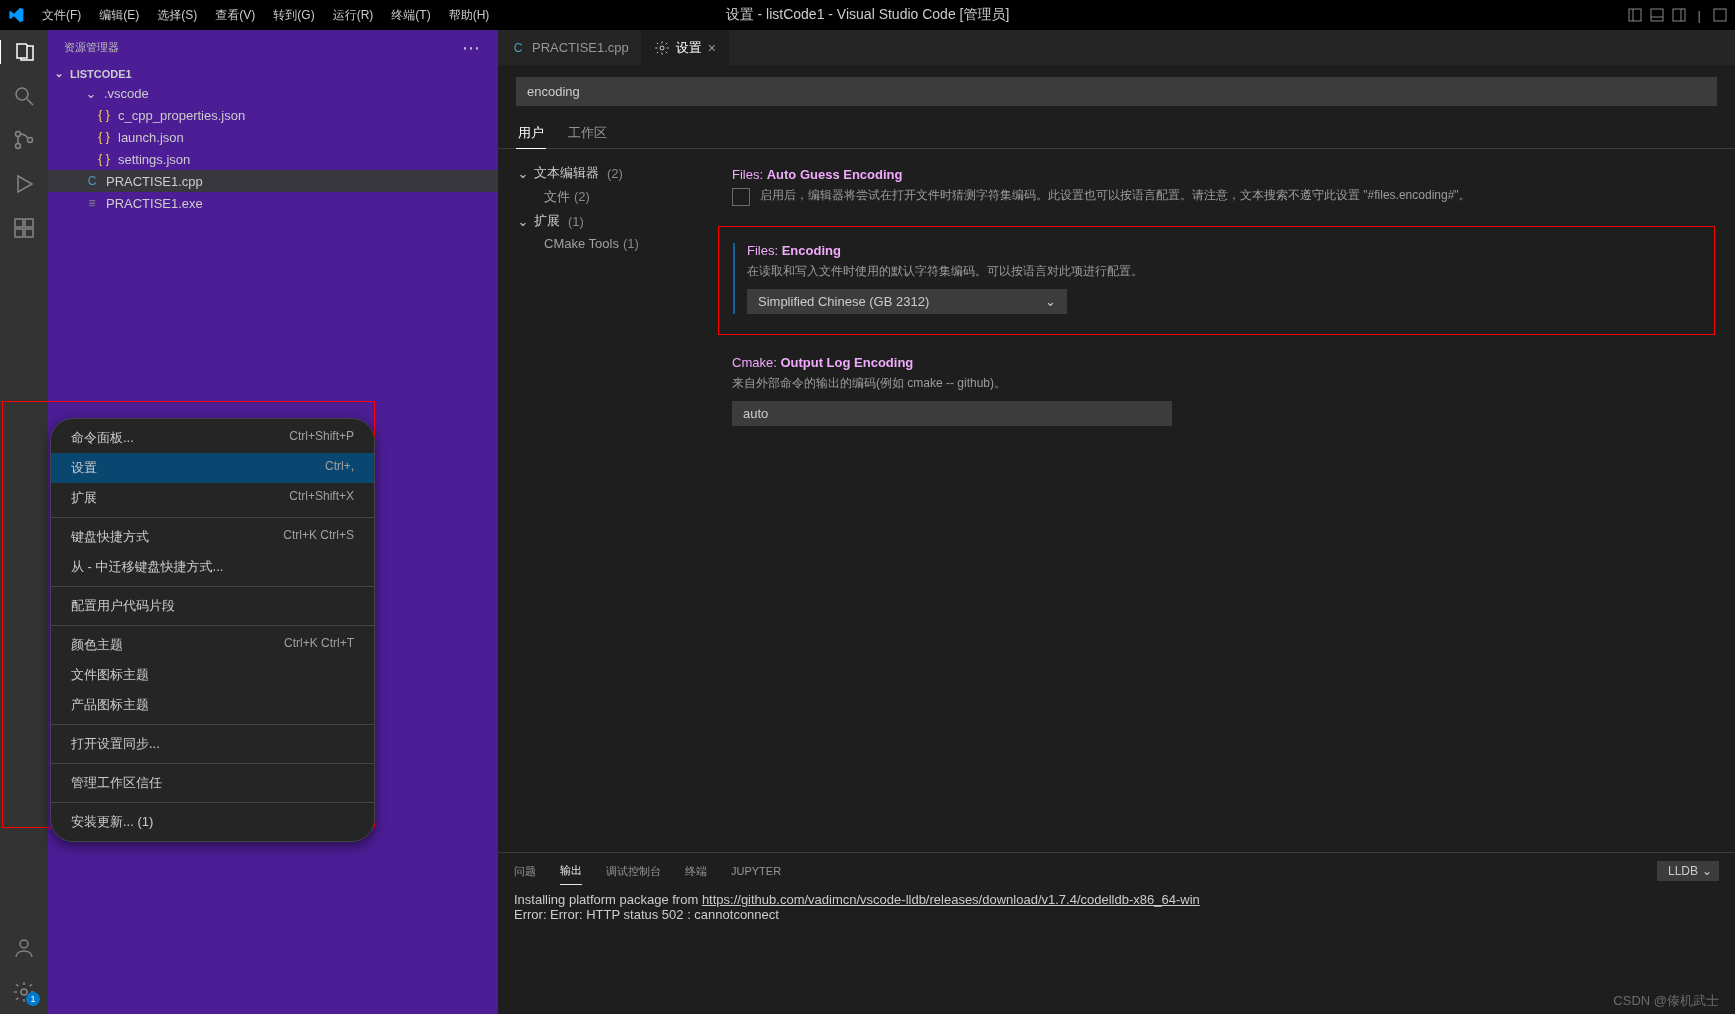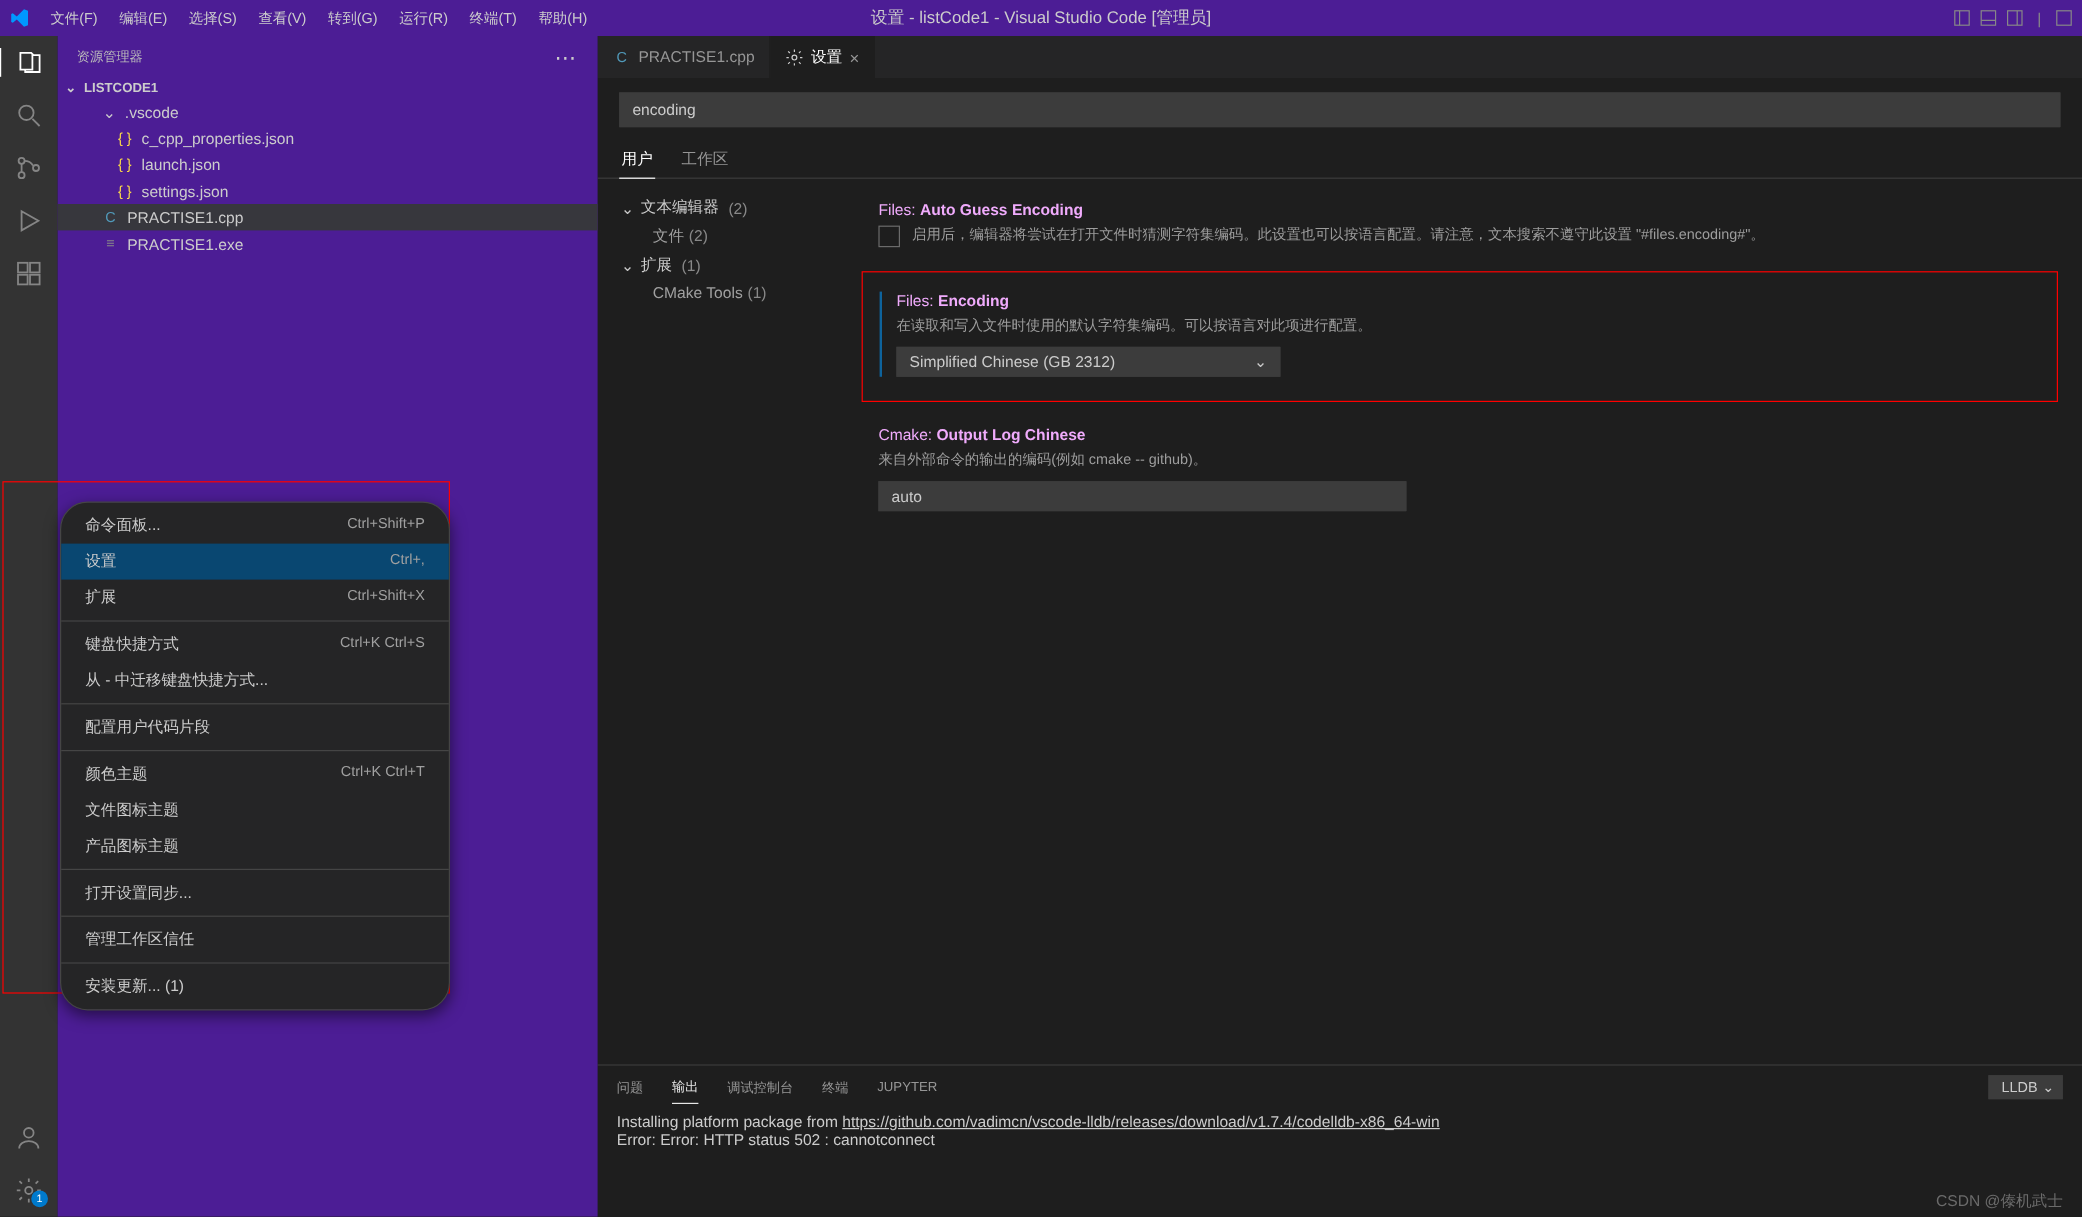--- a/index.html
+++ b/index.html
@@ -1,18 +1,18 @@
 <!DOCTYPE html>
 <html><head>
 <meta charset="utf-8">
 <style>
 * { margin: 0; padding: 0; box-sizing: border-box; font-family: "Segoe UI", "Microsoft YaHei", sans-serif; }
 body { background: #1e1e1e; color: #cccccc; width: 1735px; height: 1014px; overflow: hidden; position: relative; font-size: 13px; }
 
-.title-bar { height: 30px; background: #4c1d95; display: flex; align-items: center; padding: 0 8px; }
+.title-bar { height: 30px; background: #000000; display: flex; align-items: center; padding: 0 8px; }
 .vscode-logo { width: 16px; height: 16px; margin-right: 10px; }
 .menu-bar { display: flex; gap: 2px; }
 .menu-item { padding: 4px 8px; color: #cccccc; font-size: 12px; cursor: default; }
 .window-title { position: absolute; left: 50%; transform: translateX(-50%); color: #cccccc; font-size: 14px; }
 .window-controls { margin-left: auto; display: flex; gap: 8px; align-items: center; }
 
 .main-layout { display: flex; height: calc(100% - 30px); }
 .activity-bar { width: 48px; background: #333333; display: flex; flex-direction: column; align-items: center; padding-top: 10px; gap: 20px; }
 .activity-icon { width: 24px; height: 24px; display: flex; align-items: center; justify-content: center; color: #858585; cursor: pointer; }
 .activity-icon.active { color: #ffffff; border-left: 2px solid #fff; margin-left: -2px; padding-left: 2px; width: 100%; }
@@ -68,21 +68,21 @@
 .setting-item.focused { border-left: 2px solid #0e639c; padding-left: 12px; }
 .red-highlight-box { border: 1px solid #ff0000; padding: 16px 14px 20px 14px; margin-bottom: 20px; }
 .setting-title { color: #f0abfc; margin-bottom: 4px; font-size: 13px; font-weight: 600; }
 .setting-title .prefix { font-weight: 400; }
 .setting-desc { color: #9d9d9d; font-size: 12px; line-height: 1.6; }
 .setting-check { display: flex; gap: 10px; }
 .checkbox { width: 18px; height: 18px; border: 1px solid #6b6b6b; background: transparent; flex-shrink: 0; margin-top: 2px; }
 .dropdown { display: flex; align-items: center; justify-content: space-between; background: #3c3c3c; border: 1px solid #3c3c3c; padding: 4px 10px; margin-top: 8px; color: #cccccc; font-size: 13px; width: 320px; cursor: pointer; }
 .text-input { background: #3c3c3c; border: 1px solid #3c3c3c; color: #ccc; padding: 4px 10px; margin-top: 8px; width: 440px; font-size: 13px; }
 
-.panel { height: 127px; border-top: 1px solid #3c3c3c; display: flex; flex-direction: column; }
+.panel { height: 162px; border-top: 1px solid #3c3c3c; display: flex; flex-direction: column; }
 .panel-tabs { display: flex; padding: 4px 16px 0 16px; gap: 24px; border-bottom: 1px solid transparent; align-items: center; }
 .panel-tab { color: #969696; font-size: 11px; padding: 6px 0; cursor: pointer; }
 .panel-tab.active { color: #e7e7e7; border-bottom: 1px solid #e7e7e7; }
 .panel-right { margin-left: auto; }
 .panel-dd { background: #3c3c3c; color: #ccc; padding: 2px 20px 2px 10px; border: 1px solid #3c3c3c; font-size: 12px; position: relative; }
 .panel-body { flex: 1; padding: 6px 16px; font-family: Consolas, monospace; font-size: 13px; color: #cccccc; overflow: hidden; }
 .panel-body .url { text-decoration: underline; color: #cccccc; }
 
 .watermark { position: absolute; bottom: 4px; right: 16px; color: #6b6b6b; font-size: 13px; z-index: 200; }
 </style>
@@ -267,21 +267,21 @@
               <div class="setting-title"><span class="prefix">Files: </span><span>Encoding</span></div>
               <div class="setting-desc">在读取和写入文件时使用的默认字符集编码。可以按语言对此项进行配置。</div>
               <div class="dropdown">
                 <span>Simplified Chinese (GB 2312)</span>
                 <span>⌄</span>
               </div>
             </div>
           </div>
 
           <div class="setting-item">
-            <div class="setting-title"><span class="prefix">Cmake: </span><span>Output Log Chinese</span></div>
+            <div class="setting-title"><span class="prefix">Cmake: </span><span>Output Log Encoding</span></div>
             <div class="setting-desc">来自外部命令的输出的编码(例如 cmake -- github)。</div>
             <input class="text-input" value="auto" style="">
           </div>
         </div>
       </div>
     </div>
 
     <div class="panel">
       <div class="panel-tabs">
         <div class="panel-tab">问题</div>

